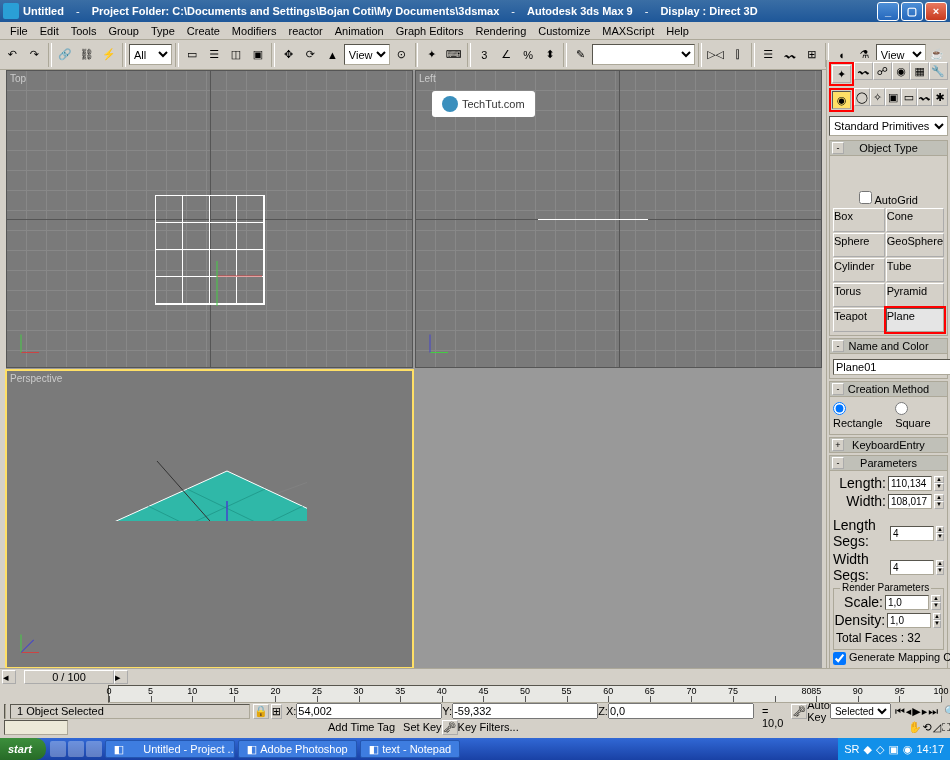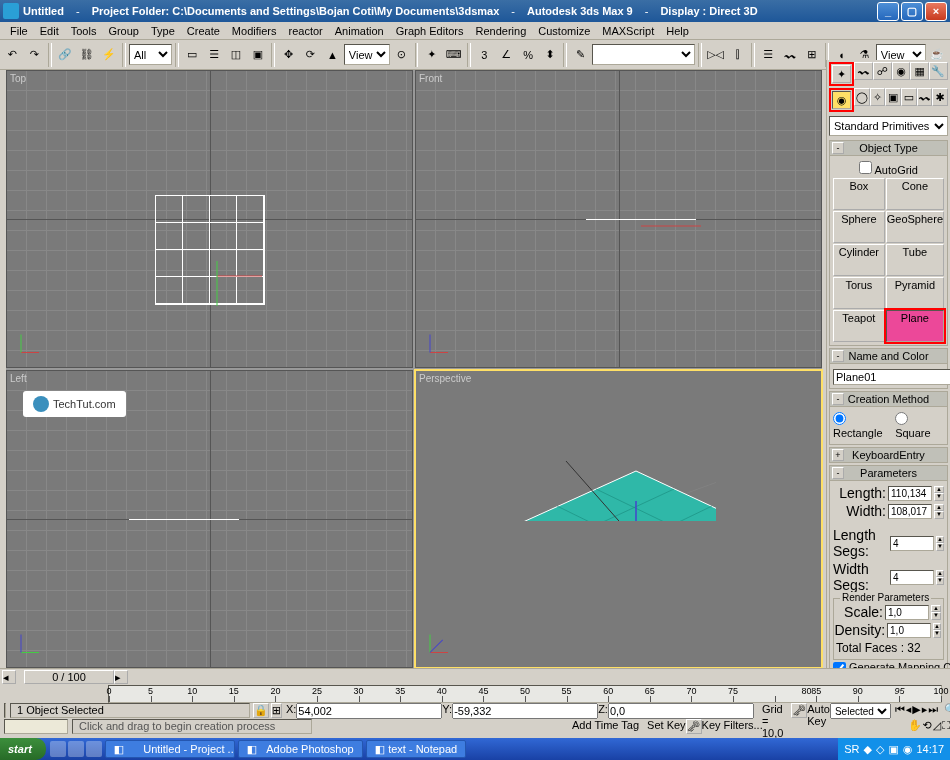--- a/index.html
+++ b/index.html
@@ -58,24 +58,24 @@
 
 .cmdpanel { position: absolute; top: 60px; right: 0; bottom: 38px; width: 124px; background: #d4d0c8; border-left: 1px solid #aca899; padding: 2px; overflow: hidden; }
 .cmdpanel .tabrow { display: flex; gap: 0; margin-bottom: 2px; }
 .cmdpanel .tab { width: 19px; height: 18px; border: 1px outset #fff; background: #d4d0c8; display: flex; align-items: center; justify-content: center; }
 .cmdpanel .redbox { border: 2px solid red; padding: 1px; display: inline-flex; }
 .cmdpanel .tab.active { background: #ffe066; border: 1px inset #aca899; }
 .cmdpanel select.cat { width: 100%; height: 20px; margin: 2px 0; border: 1px inset #aca899; background: white; }
 .rollout-head { height: 16px; background: #c0c0b8; border: 1px solid #aca899; text-align: center; line-height: 14px; position: relative; margin-top: 2px; }
 .rollout-head .collapse { position: absolute; left: 2px; top: 1px; width: 12px; height: 12px; border: 1px outset #fff; background: #d4d0c8; line-height: 10px; font-size: 9px; text-align: center; }
 .rollout-body { border: 1px solid #aca899; border-top: none; padding: 3px; }
-.autogrid-row { text-align: center; padding: 2px 0; }
+.autogrid-row { text-align: center; padding: 2px 0; margin-top: 30px; }
 .objgrid { display: grid; grid-template-columns: 1fr 1fr; gap: 1px; }
-.objbtn { height: 32px; border: 1px outset #fff; background: #d4d0c8; text-align: center; line-height: 14px; cursor: default; }
-.objbtn.active { background: #ec4899; border: 1px inset #aca899; }
+.objbtn { height: 24px; border: 1px outset #fff; background: #d4d0c8; text-align: left; line-height: 14px; cursor: default; }
+.objbtn.active { background: #e5e5e5; border: 1px inset #aca899; }
 .objbtn.highlight { outline: 2px solid red; }
 .name-row { display: flex; gap: 2px; margin-top: 2px; }
 .name-row input { flex: 1; height: 16px; border: 1px inset #aca899; padding: 0 2px; }
 .radio-row { display: flex; justify-content: space-around; padding: 2px 0; }
 .param-row { display: flex; align-items: center; justify-content: flex-end; gap: 2px; padding: 1px 0; }
 .param-row label { font-size: 14px; }
 .param-row input { width: 44px; height: 15px; border: 1px inset #aca899; text-align: left; padding: 0 2px; font-size: 10px; }
 .spinner { width: 10px; height: 15px; display: flex; flex-direction: column; }
 .spinner div { flex:1; border: 1px outset #fff; background: #d4d0c8; font-size: 6px; line-height: 5px; text-align: center; }
 .fieldset-like { border: 1px solid #aca899; padding: 4px 2px 2px; margin-top: 4px; position: relative; }
@@ -100,21 +100,21 @@
 .taskbar .ql-icon { width: 16px; height: 16px; background: rgba(255,255,255,0.3); border-radius: 2px; }
 
 .watermark { position: absolute; left: 16px; top: 20px; background: white; padding: 5px 10px; border-radius: 3px; font-size: 11px; color: #333; display: flex; align-items: center; gap: 4px; }
 .watermark .logo { width: 16px; height: 16px; background: #3a8fbd; border-radius: 50%; }
 
 
 .gizmo { position: absolute; }
 .gizmo.top { left: 200px; top: 175px; }
 .gizmo line { stroke-width: 1; }
 
-.prompt-row { display: flex; align-items: flex-start; height: 16px; }
+.prompt-row { display: flex; align-items: center; height: 16px; }
 .prompt-row .sel-box { width: 64px; height: 15px; border: 1px inset #aca899; margin-left: 4px; background: #ece9d8; }
 .prompt-row .sel-info { border: 1px inset #aca899; height: 15px; padding: 0 6px; line-height: 13px; margin-left: 4px; flex: 0 0 240px; }
 
 </style>
 </head>
 <body>
 
 <div class="titlebar">
   <div class="app-icon"></div>
   <span class="title-text">Untitled</span>
@@ -199,32 +199,20 @@
     <div class="plane-top">
         <div class="pgrid"></div>
       </div>
     <svg class="gizmo top" width="60" height="60">
       <line x1="10" y1="30" x2="55" y2="30" stroke="#c44"></line>
         <line x1="10" y1="30" x2="10" y2="-15" stroke="#4c4" transform="translate(0,30)"></line>
     </svg>
     <div class="axis">
         <div class="ax x"></div>
         <div class="ax y"></div>
-      </div>
-  </div>
-  <div class="viewport">
-    <div class="gridlines"></div>
-    <div class="vlabel">Front</div>
-    <div class="plane-line"></div>
-    <svg style="position:absolute;left:220px;top:140px" width="80" height="30">
-      <line x1="5" y1="15" x2="65" y2="15" stroke="#c44"></line>
-    </svg>
-    <div class="axis">
-        <div class="ax x"></div>
-        <div class="ax y" style="background:#44c"></div>
       </div>
   </div>
   <div class="viewport">
     <div class="gridlines"></div>
     <div class="vlabel">Left</div>
     <div class="watermark">
       <div class="logo"></div>
       <span>TechTut.com</span>
     </div>
     <div class="plane-line" style="left:30%"></div>
@@ -462,21 +450,20 @@
       <div class="sbtn">▸</div>
       <div class="sbtn">⏭</div>
     </div>
     <div style="margin-left:6px;display:flex;gap:1px">
       <div class="sbtn">🔍</div>
 
     </div>
   </div>
   <div class="prompt-row">
     <div class="sel-box"></div>
-    <div class="sel-info" style="flex:0 0 240px;color:#555">Click and drag to begin creation process</div>
     <div class="box" style="margin-left:260px">Add Time Tag</div>
     <div class="kbtn" style="margin-left:8px">Set Key</div>
     <div style="width:16px;height:15px;border:1px outset #fff">🗝</div>
     <div class="kbtn">Key Filters...</div>
     <div style="margin-left:auto;display:flex;gap:1px">
       <div class="sbtn">✋</div>
       <div class="sbtn">⟲</div>
       <div class="sbtn">◿</div>
       <div class="sbtn">⛶</div>
     </div>
@@ -486,21 +473,21 @@
 <div class="taskbar">
   <div class="start">
       <span>start</span>
     </div>
   <div class="ql">
     <div class="ql-icon"></div>
     <div class="ql-icon"></div>
     <div class="ql-icon"></div>
   </div>
   <div class="tb-item">◧ <span style="margin-left:19px">Untitled    - Project ...</span></div>
-  <div class="tb-item">◧ <span style="margin-left:9px">Adobe Photoshop</span></div>
+  <div class="tb-item">◧ <span style="margin-left:3px">Adobe Photoshop</span></div>
   <div class="tb-item">◧ <span style="margin-left:3px">text - Notepad</span></div>
   <div class="tray">
     <span>SR</span>
     <span>◆</span>
     <span>◇</span>
     <span>▣</span>
     <span>◉</span>
     <span>14:17</span>
   </div>
 </div>

